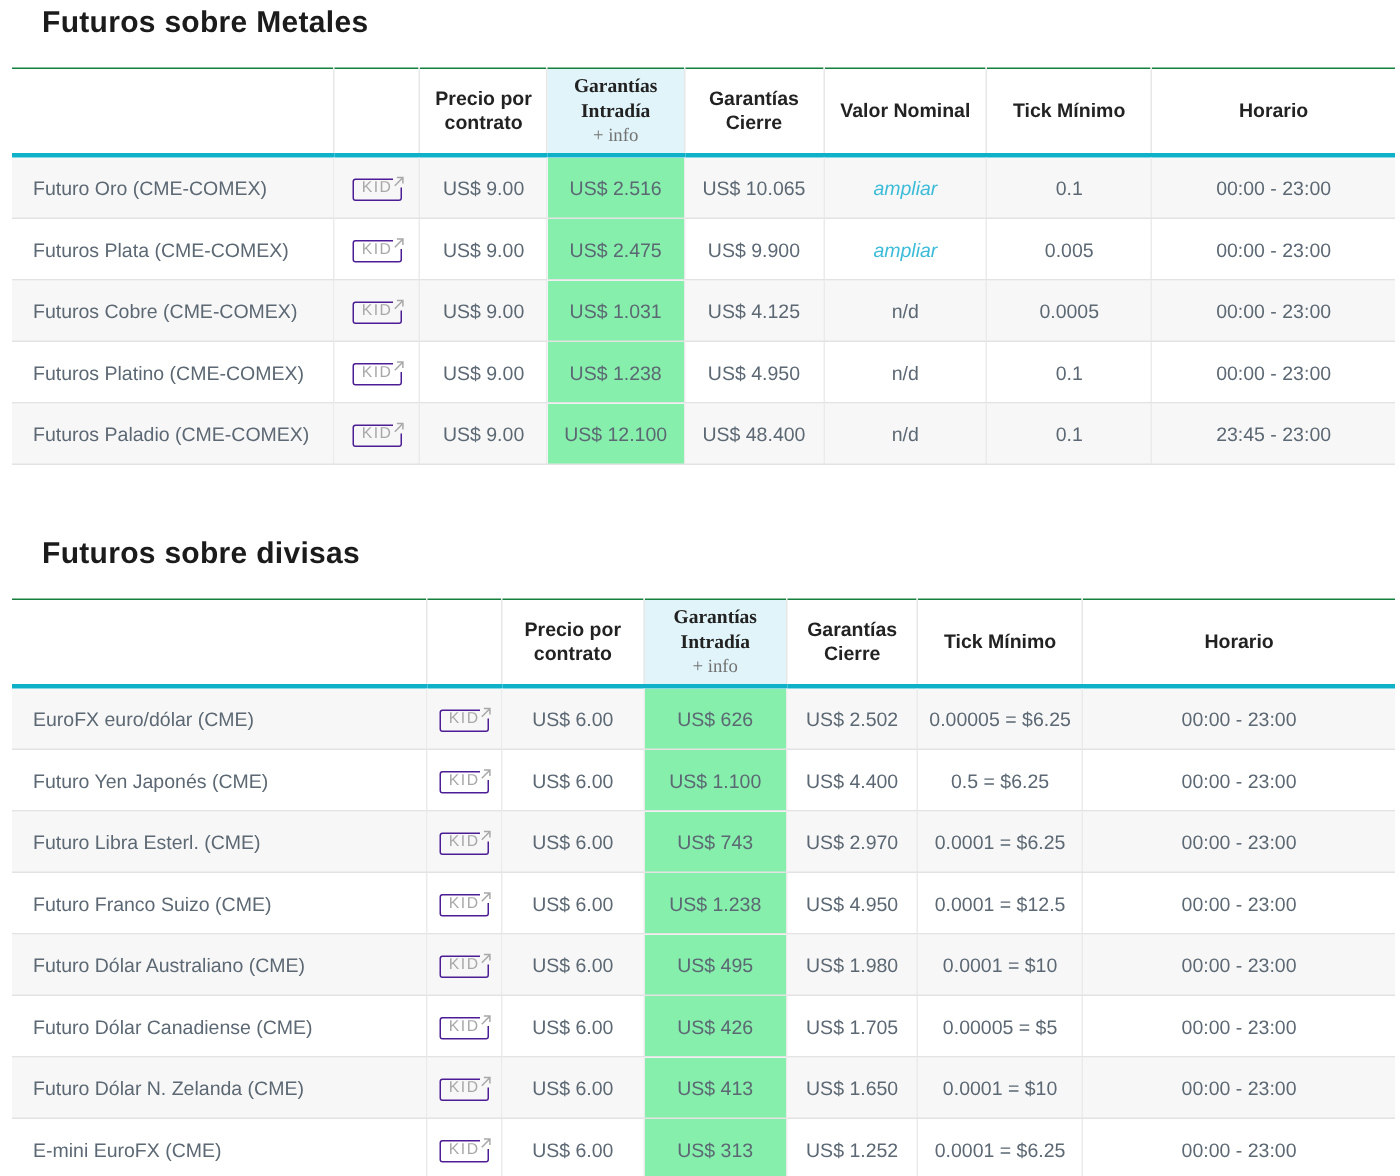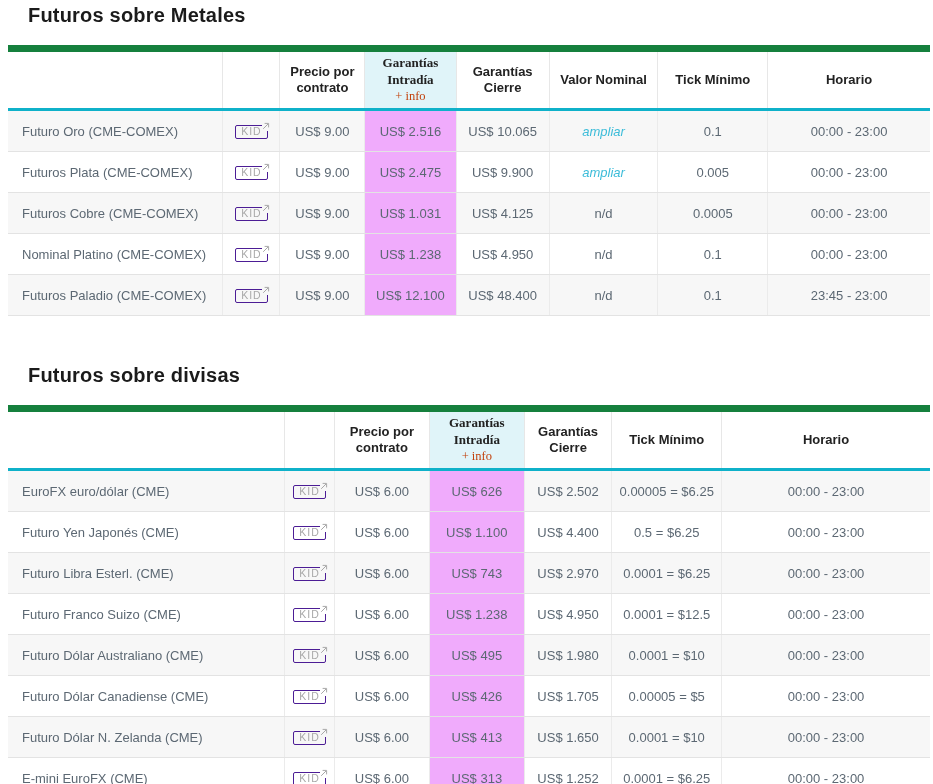--- a/index.html
+++ b/index.html
@@ -11,40 +11,40 @@
   .page{padding:4px 3px 0 8px;}
   .section-title{
     margin:0 0 18px 20px;
     font-size:20px;font-weight:bold;color:#1b1b1b;letter-spacing:.2px;
   }
   .section-title.second{margin-top:48px;}
   table.fees{
     width:100%;border-collapse:collapse;table-layout:fixed;
     font-size:13px;color:#5c6873;
   }
-  thead tr{border-top:7px solid #15803d;}
+  thead tr{border-top:1px solid #15803d;}
   thead th{
     height:52px;vertical-align:middle;text-align:center;
     font-size:13px;font-weight:bold;color:#222;line-height:1.25;
     border-bottom:3px solid #0fb1c9;border-right:1px solid #e7e7e7;
     padding:2px 4px;background:#ffffff;
   }
   thead th:last-child{border-right:none;}
   thead th.hl{background:#e0f4f9;font-family:Liberation Serif, serif;}
   tbody td{
     height:40px;vertical-align:middle;text-align:center;
     border-bottom:1px solid #e3e3e3;border-right:1px solid #ebebeb;
     padding:0 4px;white-space:nowrap;overflow:hidden;
   }
   tbody td:last-child{border-right:none;}
   tbody tr.odd{background:#f7f7f7;}
   tbody tr.even{background:#ffffff;}
-  tbody td.hl{background:#f0abfc;}
+  tbody td.hl{background:#86efac;}
   td.c-name{text-align:left;padding-left:14px;}
-  .info-link{display:block;font-weight:normal;color:#c2410c;font-size:12.5px;margin-top:1px;cursor:pointer;text-align:center;}
+  .info-link{display:block;font-weight:normal;color:#737373;font-size:12.5px;margin-top:1px;cursor:pointer;text-align:center;}
   .cell-link{color:#3cbcd9;cursor:pointer;font-style:italic;}
   .kid-badge{
     position:relative;display:inline-block;
     border:1px solid #4c1d95;border-radius:2px;
     padding:0 5px 2px 5px;
     font-size:10.5px;letter-spacing:1px;color:#a8a8a8;
     line-height:1;cursor:pointer;background:transparent;
   }
   .kid-arrow{
     position:absolute;top:-4px;right:-4px;width:9px;height:9px;
@@ -120,21 +120,21 @@
                     </svg>
                   </span></span></td>
               <td>US$ 9.00</td>
               <td class="hl">US$ 1.031</td>
               <td>US$ 4.125</td>
               <td>n/d</td>
               <td>0.0005</td>
               <td>00:00 - 23:00</td>
             </tr>
             <tr class="even">
-              <td class="c-name">Nominal Platino (CME-COMEX)</td>
+              <td class="c-name">Futuros Platino (CME-COMEX)</td>
               <td><span class="kid-badge" style="--rowbg: #ffffff;"><span>KID</span><span class="kid-arrow">
                     <svg width="8" height="8" viewBox="0 0 8 8">
                       <path d="M1.2 6.8 L6 2 M2.6 1.4 H6.6 V5.4" stroke="#a8a8a8" stroke-width="1" fill="none"></path>
                     </svg>
                   </span></span></td>
               <td>US$ 9.00</td>
               <td class="hl">US$ 1.238</td>
               <td>US$ 4.950</td>
               <td>n/d</td>
               <td>0.1</td>

